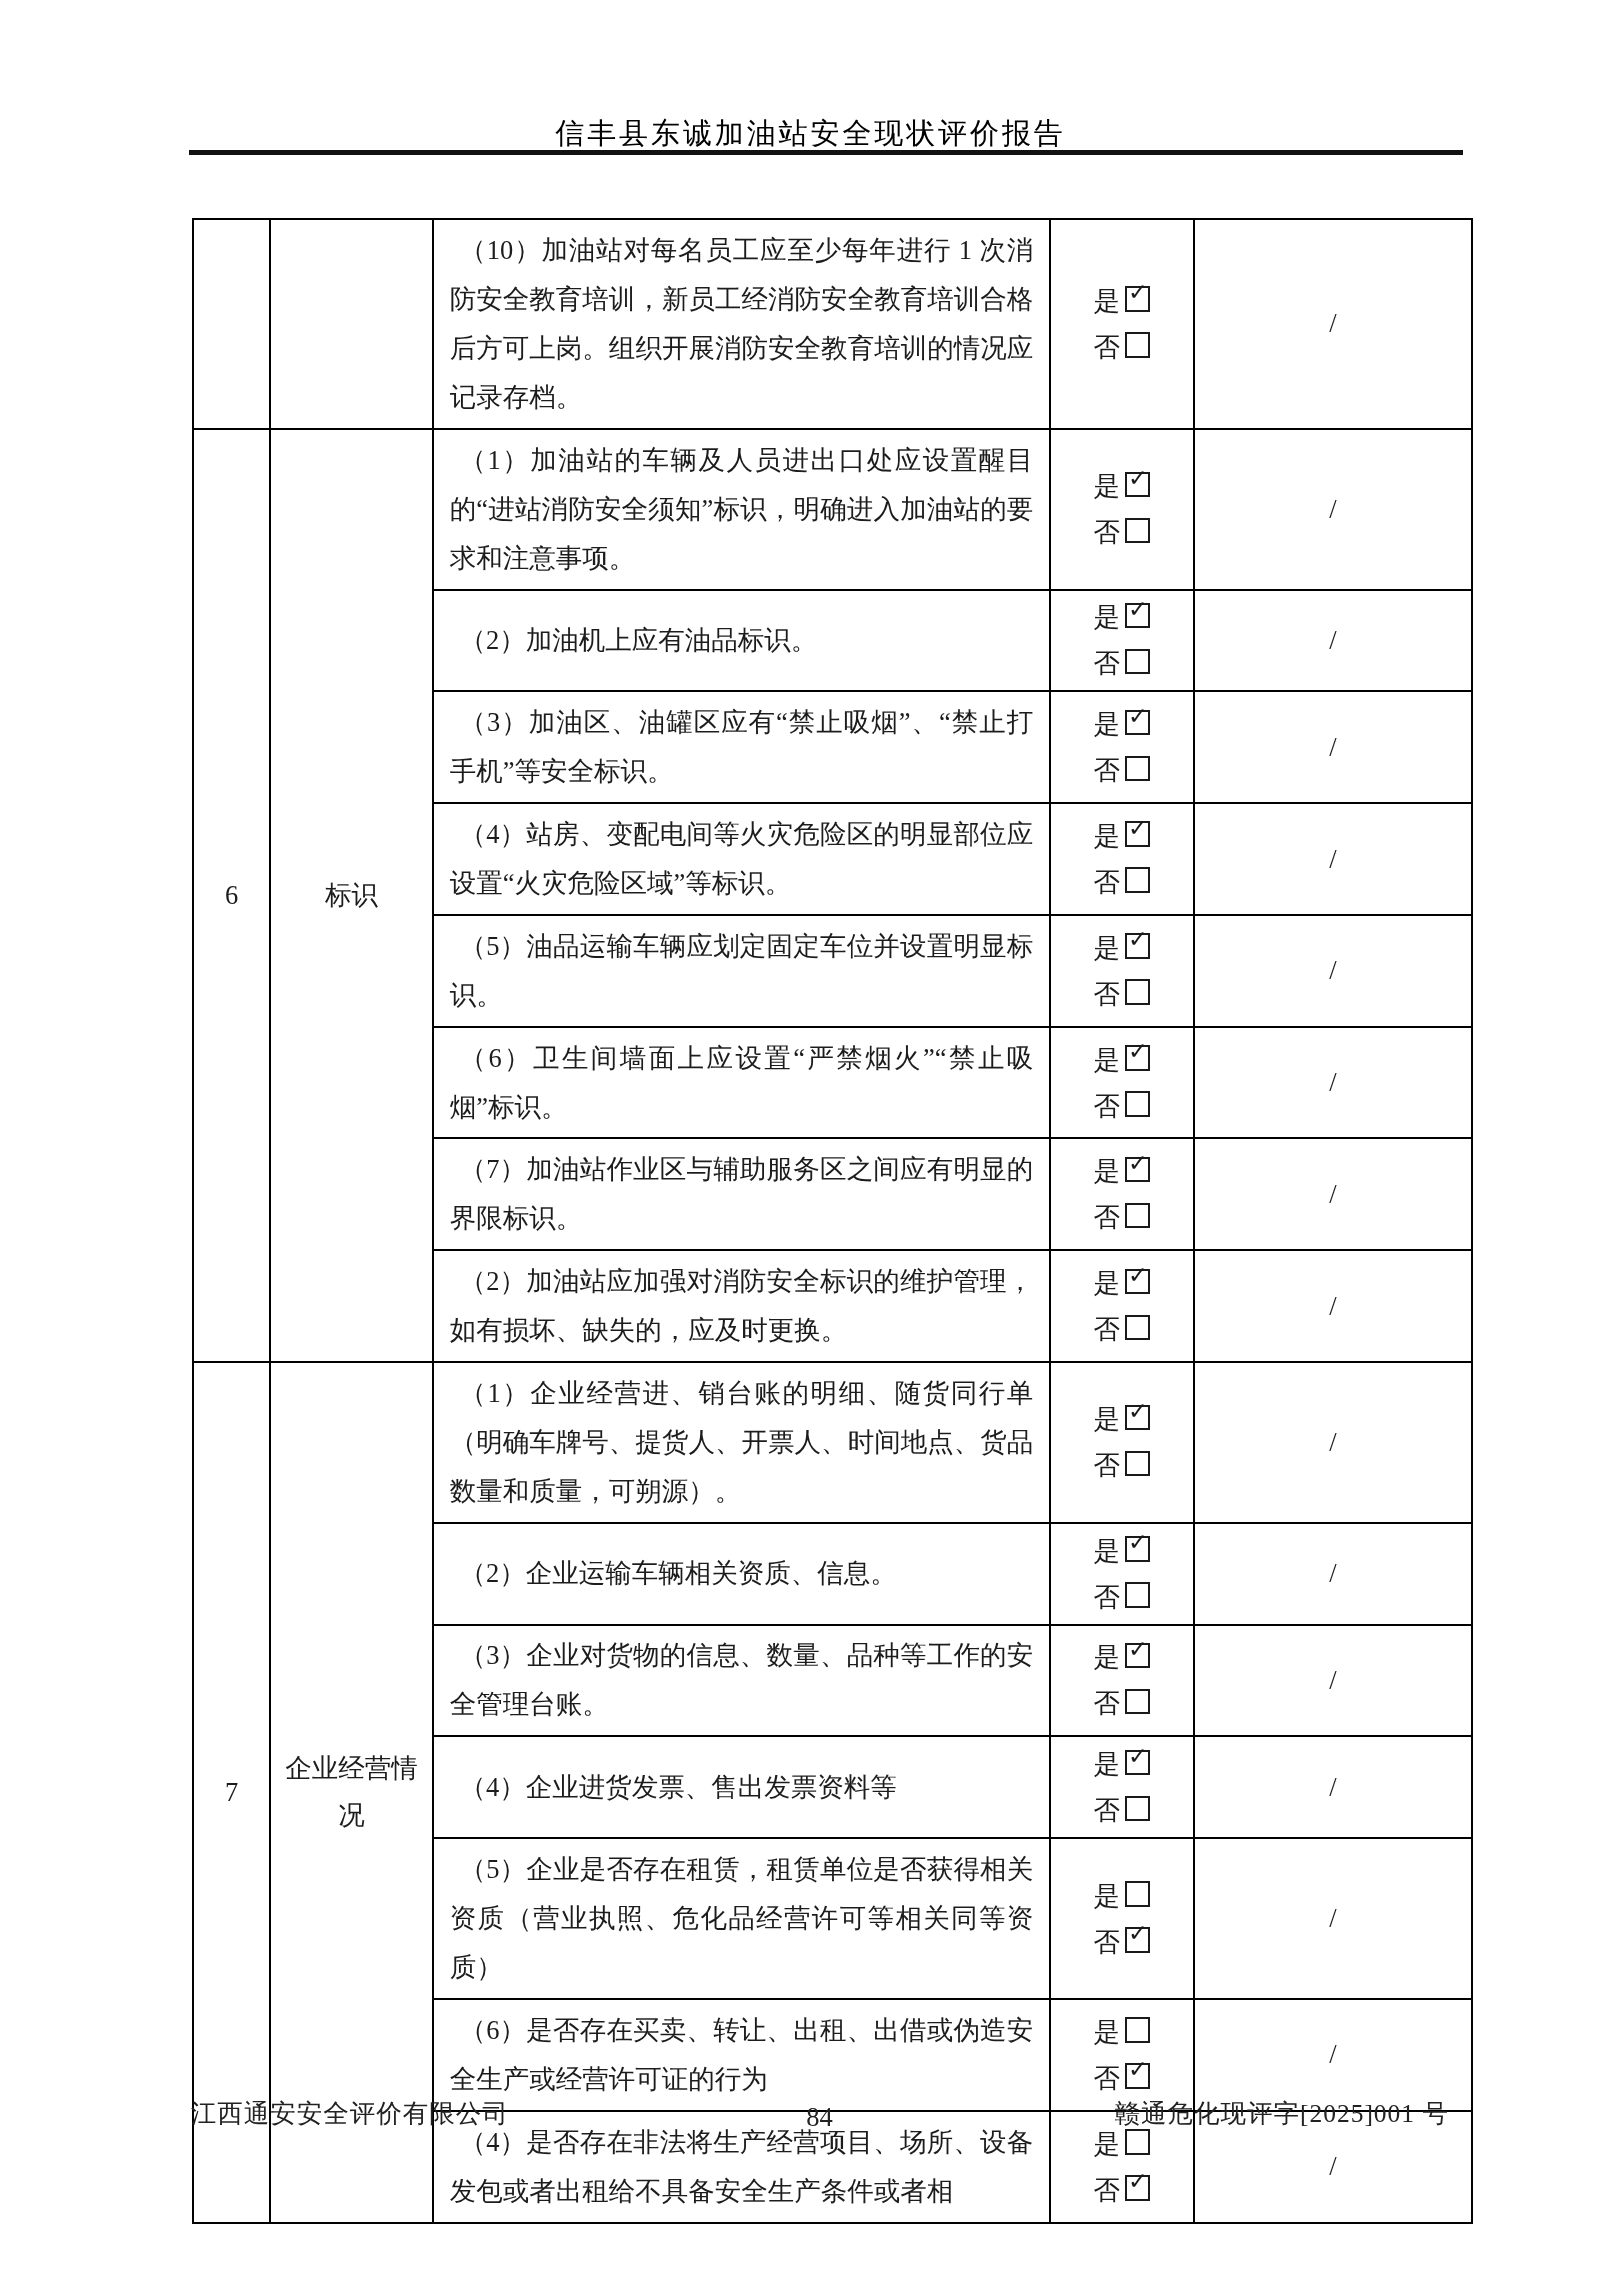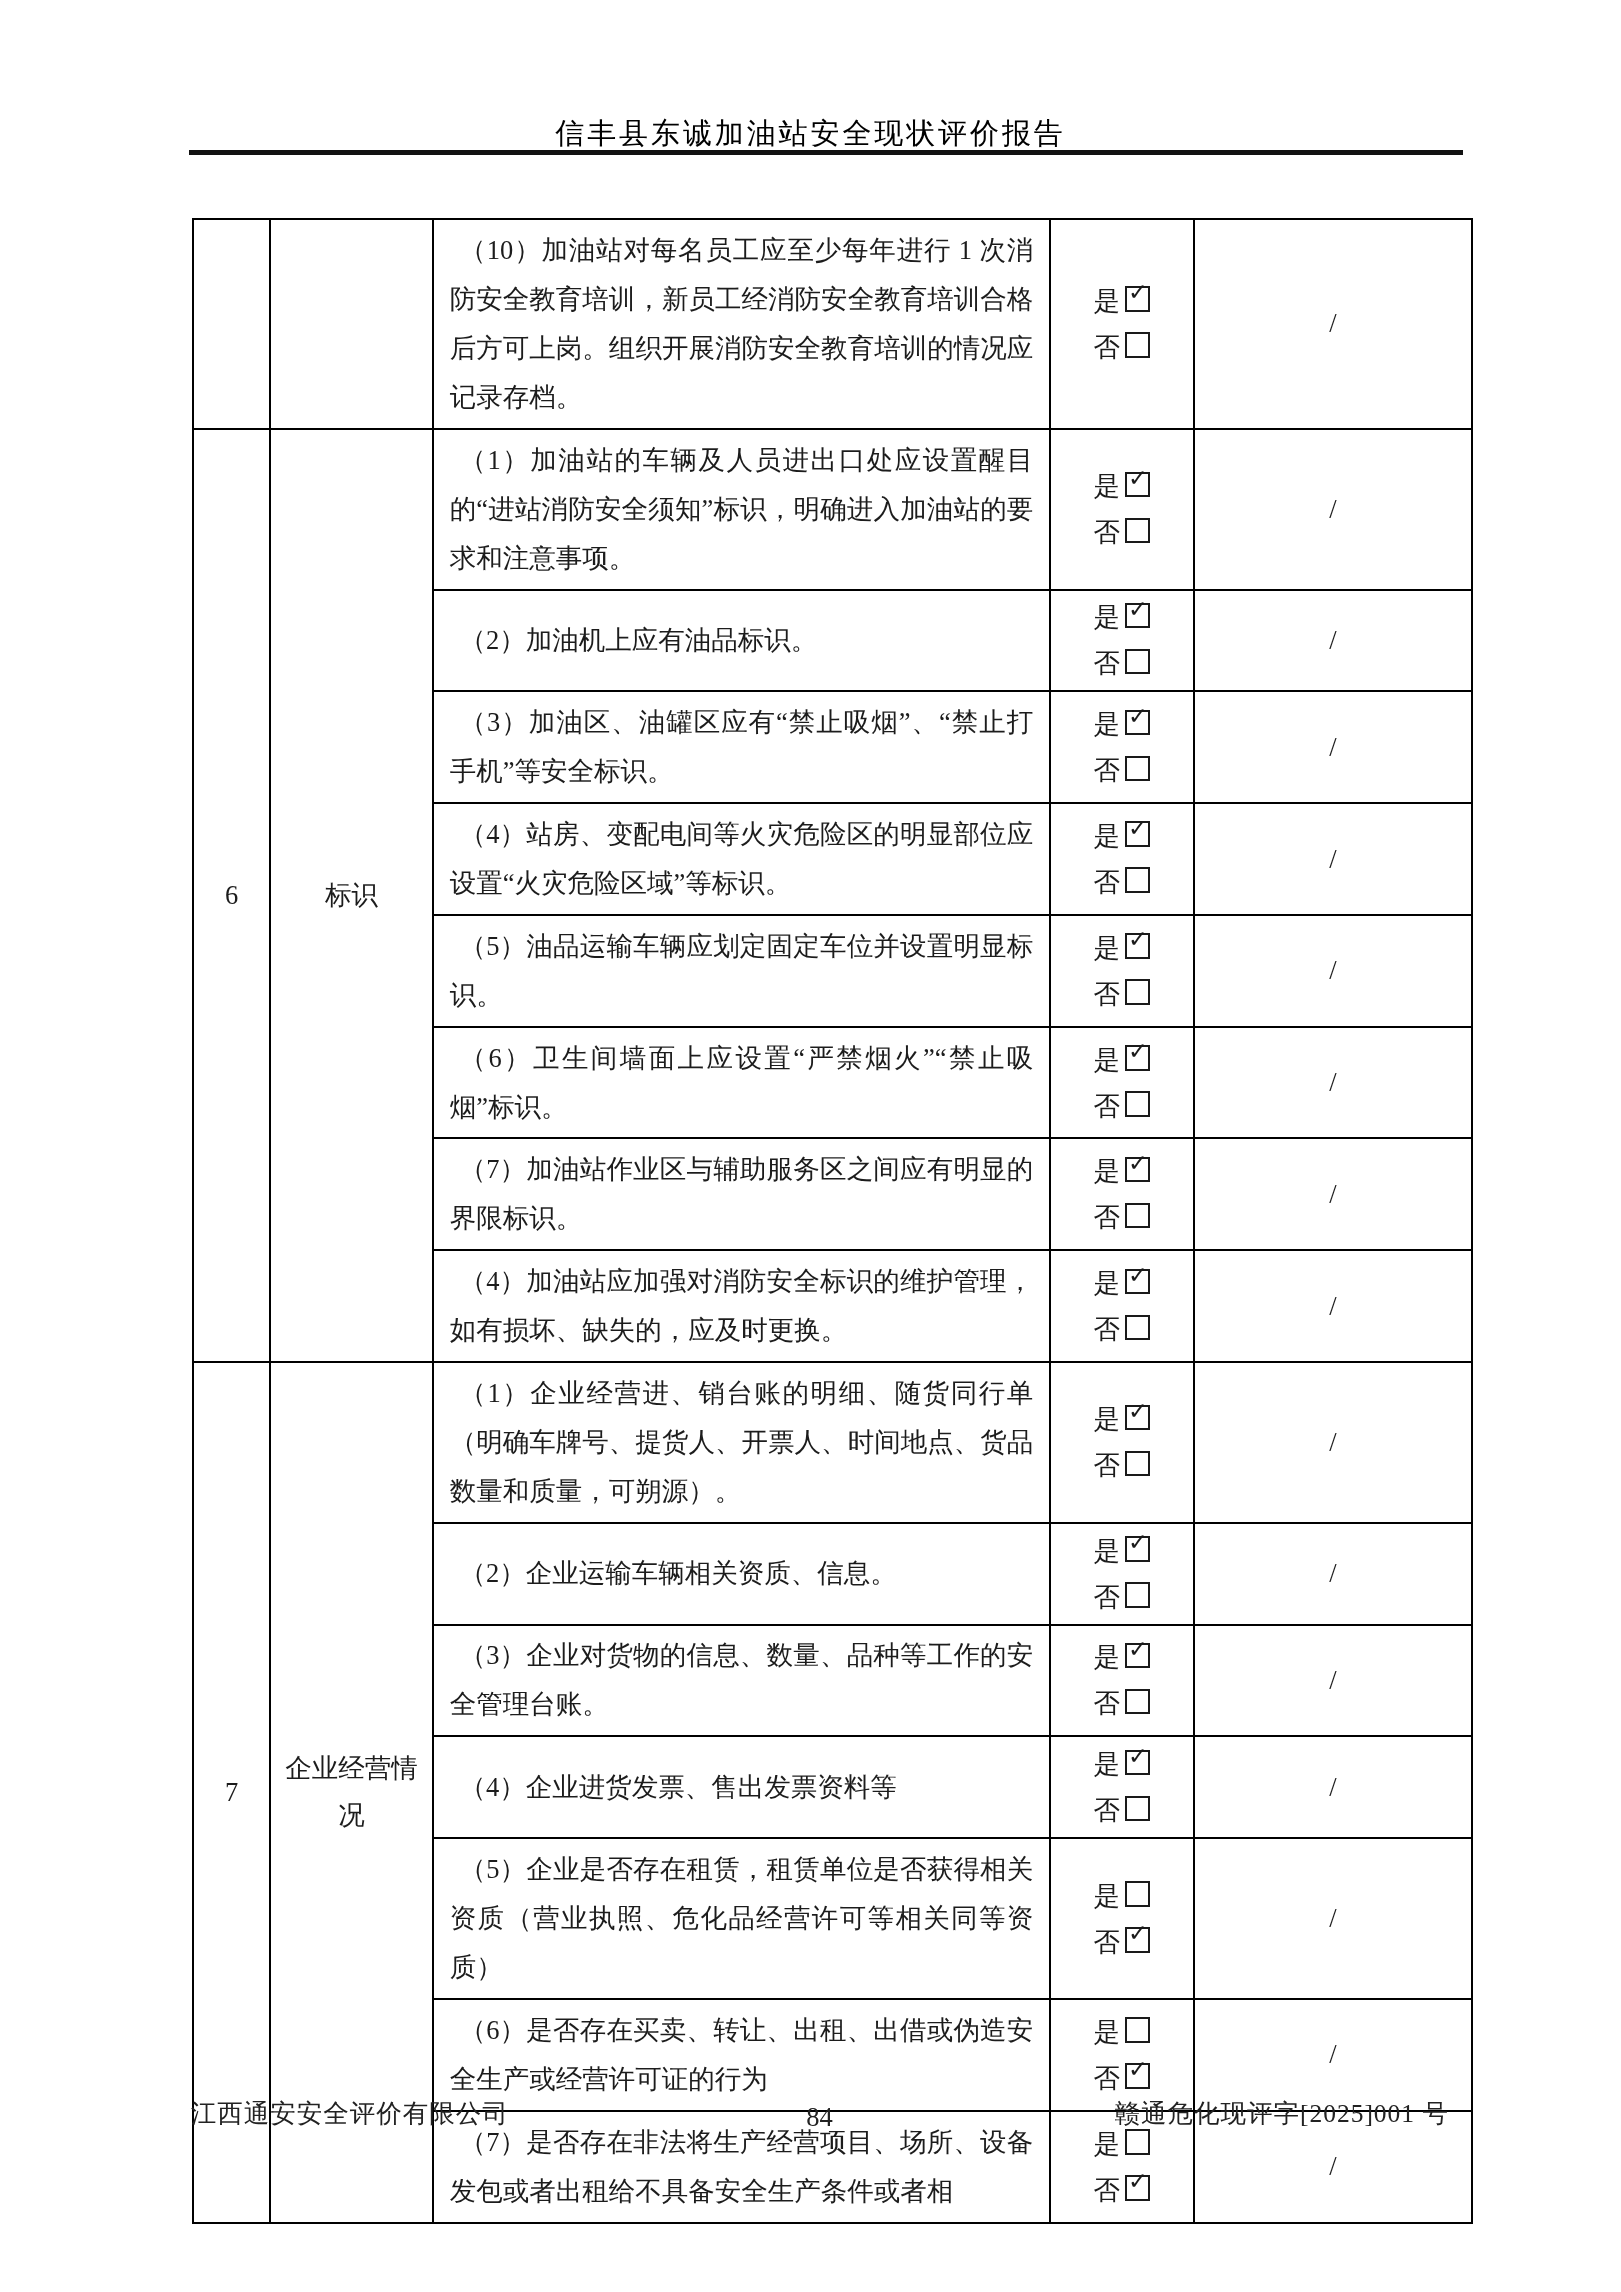--- a/index.html
+++ b/index.html
@@ -123,21 +123,21 @@
       </tr>
       <tr>
         <td class="col-desc">（7）加油站作业区与辅助服务区之间应有明显的界限标识。</td>
         <td class="col-check">
           <div class="check-line"><span class="check-label">是</span><span class="cbox"><span class="tick">✓</span></span></div>
           <div class="check-line"><span class="check-label">否</span><span class="cbox"></span></div>
         </td>
         <td class="col-remark">/</td>
       </tr>
       <tr>
-        <td class="col-desc">（4）加油站应加强对消防安全标识的维护管理，如有损坏、缺失的，应及时更换。</td>
+        <td class="col-desc">（2）加油站应加强对消防安全标识的维护管理，如有损坏、缺失的，应及时更换。</td>
         <td class="col-check">
           <div class="check-line"><span class="check-label">是</span><span class="cbox"><span class="tick">✓</span></span></div>
           <div class="check-line"><span class="check-label">否</span><span class="cbox"></span></div>
         </td>
         <td class="col-remark">/</td>
       </tr>
       <tr>
         <td class="col-no" rowspan="7">7</td>
         <td class="col-cat" rowspan="7">企业经营情况</td>
         <td class="col-desc">（1）企业经营进、销台账的明细、随货同行单（明确车牌号、提货人、开票人、时间地点、货品数量和质量，可朔源）。</td>
@@ -181,21 +181,21 @@
       </tr>
       <tr>
         <td class="col-desc">（6）是否存在买卖、转让、出租、出借或伪造安全生产或经营许可证的行为</td>
         <td class="col-check">
           <div class="check-line"><span class="check-label">是</span><span class="cbox"></span></div>
           <div class="check-line"><span class="check-label">否</span><span class="cbox"><span class="tick">✓</span></span></div>
         </td>
         <td class="col-remark">/</td>
       </tr>
       <tr>
-        <td class="col-desc">（7）是否存在非法将生产经营项目、场所、设备发包或者出租给不具备安全生产条件或者相</td>
+        <td class="col-desc">（4）是否存在非法将生产经营项目、场所、设备发包或者出租给不具备安全生产条件或者相</td>
         <td class="col-check">
           <div class="check-line"><span class="check-label">是</span><span class="cbox"></span></div>
           <div class="check-line"><span class="check-label">否</span><span class="cbox"><span class="tick">✓</span></span></div>
         </td>
         <td class="col-remark">/</td>
       </tr>
     </tbody>
 </table>
 
 <div class="footer">

